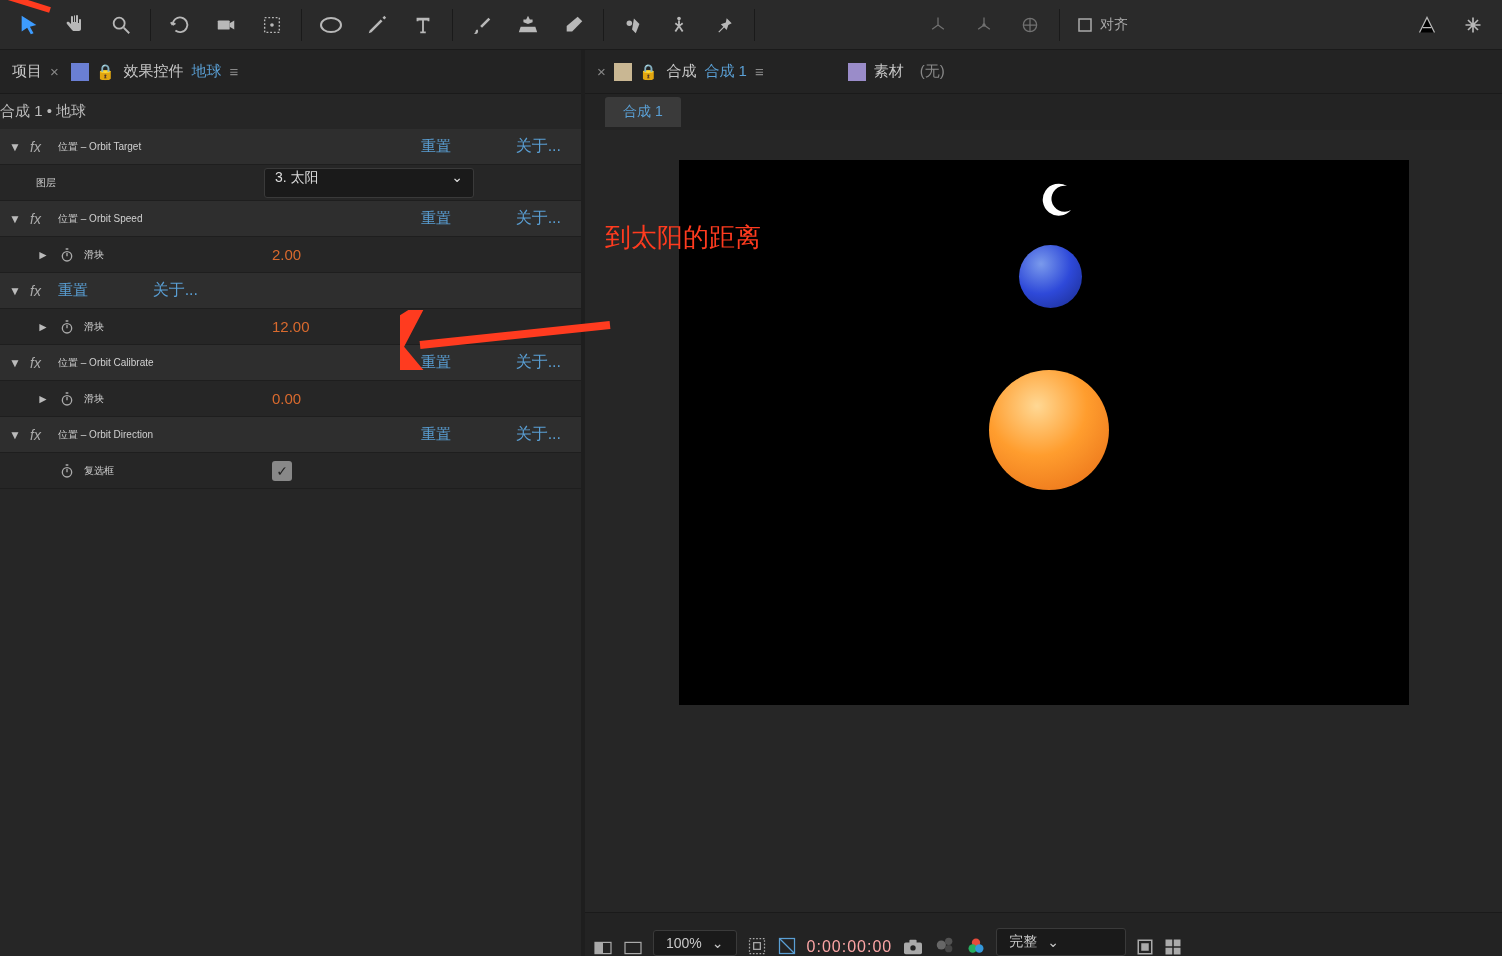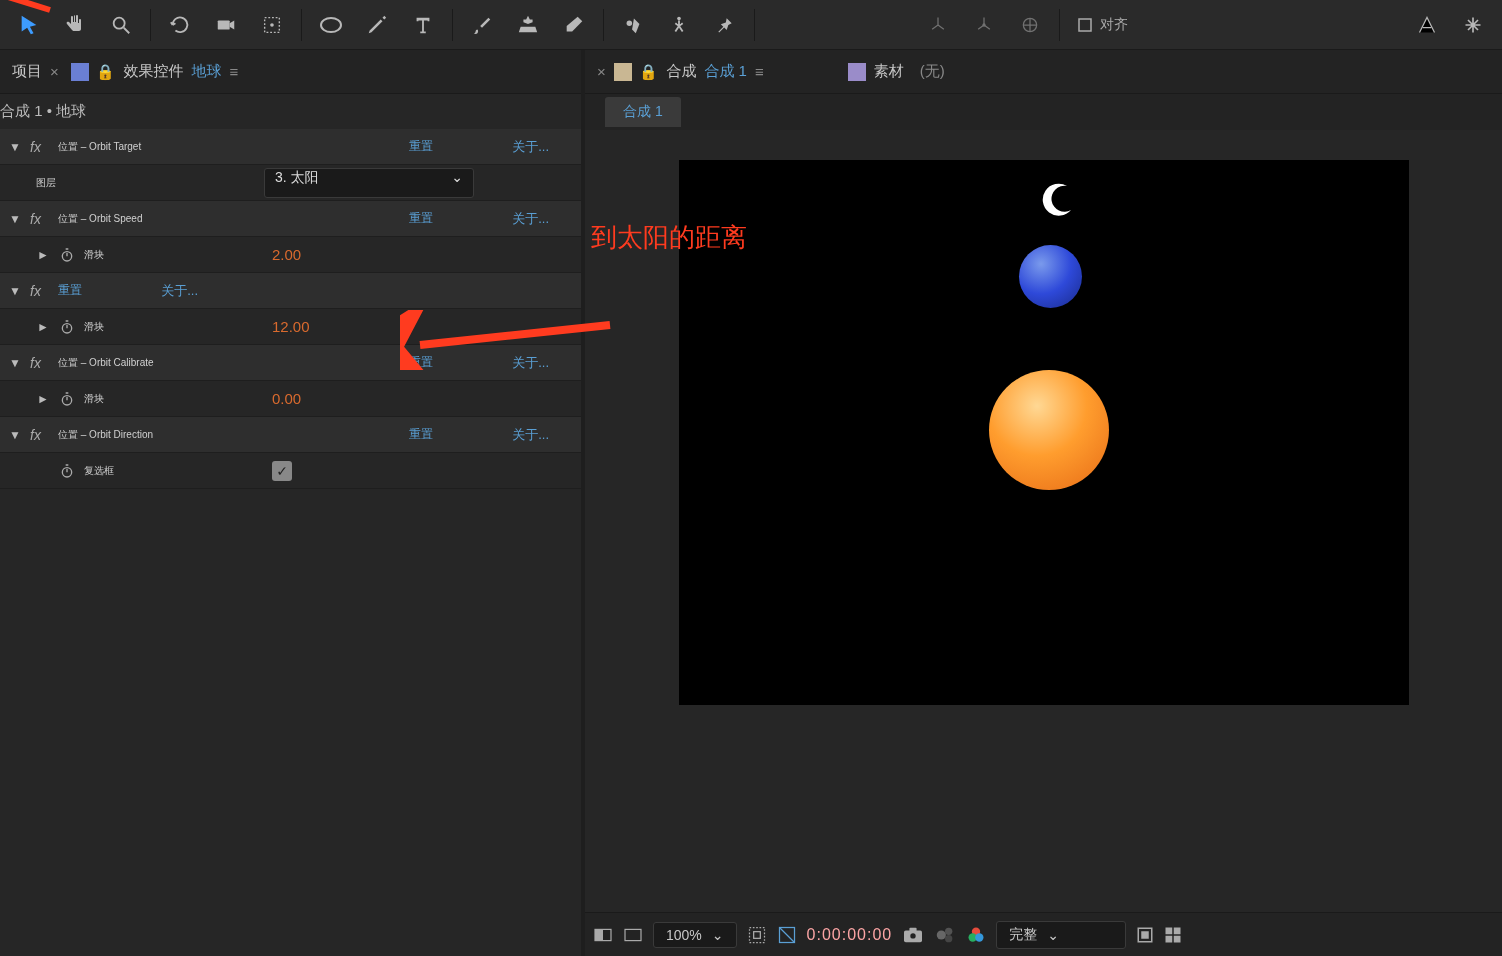--- a/index.html
+++ b/index.html
@@ -19,36 +19,36 @@
 .lock-icon{color:#888}
 .link-blue{color:#5a9fd4}
 .breadcrumb{padding:8px 0;color:#bbb;font-size:15px;background:#262626}
 .effects-list{flex:1;background:#262626;overflow:auto}
 .effect-row{display:flex;align-items:center;height:36px;padding:0 8px;gap:8px;border-bottom:1px solid #1e1e1e}
 .effect-row.header{background:#2e2e2e}
 .effect-row.sub{padding-left:36px;background:#262626}
 .twisty{color:#bbb;width:14px;font-size:12px;cursor:pointer;text-align:center}
 .fx-icon{font-style:italic;color:#aaa;width:20px}
 .effect-name{flex:1;color:#d0d0d0;font-size:10px}
-.reset-link{width:72px;color:#5a9fd4;cursor:pointer;font-size:12px}
-.about-link{width:60px;color:#5a9fd4;cursor:pointer;font-size:13px;text-align:right;margin-right:24px}
+.reset-link{width:72px;color:#5a9fd4;cursor:pointer;font-size:15px}
+.about-link{width:60px;color:#5a9fd4;cursor:pointer;font-size:16px;text-align:right;margin-right:12px}
 .stopwatch{width:18px;height:18px;color:#aaa;display:flex;align-items:center;justify-content:center}
 .dropdown{background:#1a1a1a;border:1px solid #3a3a3a;border-radius:3px;height:30px;padding:0 10px;display:flex;align-items:flex-start;justify-content:space-between;color:#ddd;min-width:210px;cursor:pointer}
 .value-orange{color:#d96a2e;font-size:15px;cursor:pointer}
 .checkbox{width:20px;height:20px;background:#888;border-radius:3px;display:flex;align-items:center;justify-content:center;color:#222;font-size:14px}
 .comp-tabs{height:36px;display:flex;align-items:center;padding:0 20px;background:#232323}
 .comp-tab{padding:6px 18px;background:#3a3a3a;color:#5a9fd4;border-radius:3px 3px 0 0;font-size:14px}
 .viewer{flex:1;background:#262626;display:flex;align-items:flex-start;justify-content:center;padding:30px 20px;position:relative}
 .canvas{width:730px;height:545px;background:#000;position:relative}
 .moon{position:absolute;top:20px;left:360px;width:40px;height:40px}
 .earth{position:absolute;top:85px;left:340px;width:63px;height:63px;border-radius:50%;background:radial-gradient(circle at 35% 30%,#7a9aec,#2e49d9 50%,#192a8a)}
 .sun{position:absolute;top:210px;left:310px;width:120px;height:120px;border-radius:50%;background:radial-gradient(circle at 40% 30%,#ffd894,#ff9d2e 45%,#e66a15)}
 .annotation{position:absolute;color:#ff3b1f;font-size:26px;font-weight:500}
 .arrow-svg{position:absolute;pointer-events:none}
-.footer{height:44px;background:#232323;border-top:1px solid #1a1a1a;display:flex;align-items:center;padding:0 8px;gap:10px}
+.footer{height:44px;background:#232323;border-top:1px solid #1a1a1a;display:flex;align-items:flex-end;padding:0 8px;gap:10px}
 .footer-dropdown{background:#1a1a1a;border:1px solid #3a3a3a;border-radius:3px;padding:4px 12px;display:flex;align-items:center;gap:10px}
 .timecode{color:#fca5a5;font-size:16px;letter-spacing:1px}
 .footer-icon{color:#aaa;cursor:pointer}
 svg{display:block}
 </style>
 </head>
 <body>
 
 <div class="topbar">
   <div class="tool-btn active">
@@ -308,21 +308,21 @@
     <div class="viewer">
       <div class="canvas">
         <div class="moon">
           <svg width="40" height="40" viewBox="0 0 40 40">
               <path fill="#fff" d="M28 6a16 16 0 1 0 4 24 13 13 0 1 1-4-24z"></path>
             </svg>
         </div>
         <div class="earth"></div>
         <div class="sun"></div>
       </div>
-      <div class="annotation" style="top:90px;left:6px">到太阳的距离</div>
+      <div class="annotation" style="top:90px;left:20px">到太阳的距离</div>
     </div>
 
     <svg class="arrow-svg" style="top:-30px;left:-50px" width="120" height="60">
       <defs>
           <marker id="ah1" markerWidth="12" markerHeight="12" refX="2" refY="5" orient="auto">
             <path fill="#ff3b1f" d="M0 0l10 5-10 5 3-5z"></path>
           </marker>
         </defs>
       <line x1="100" y1="40" x2="10" y2="12" stroke="#ff3b1f" stroke-width="6" marker-end="url(#ah1)"></line>
     </svg>

